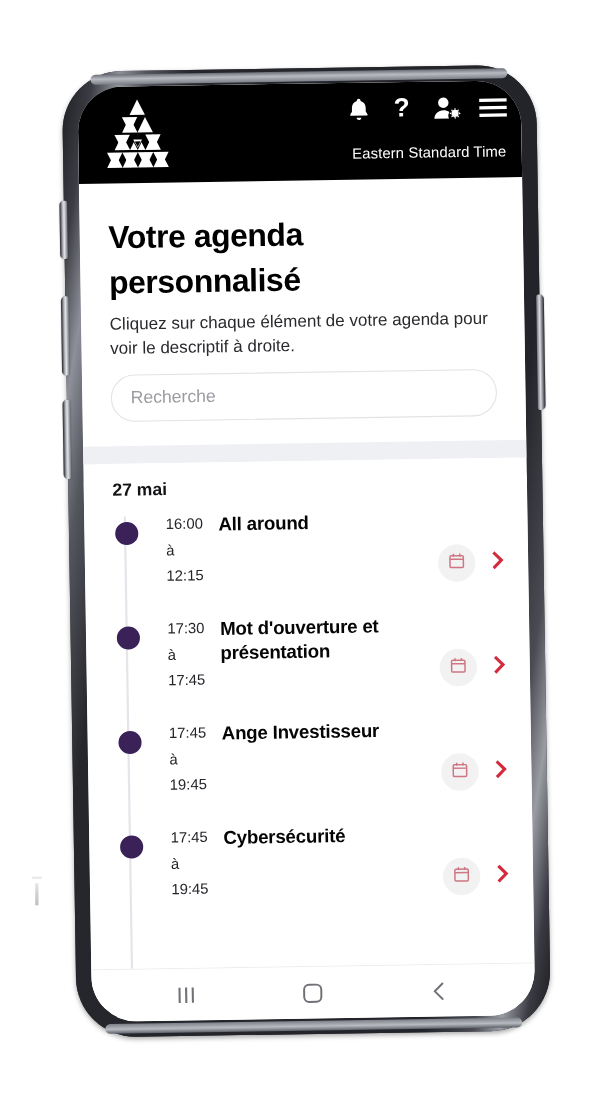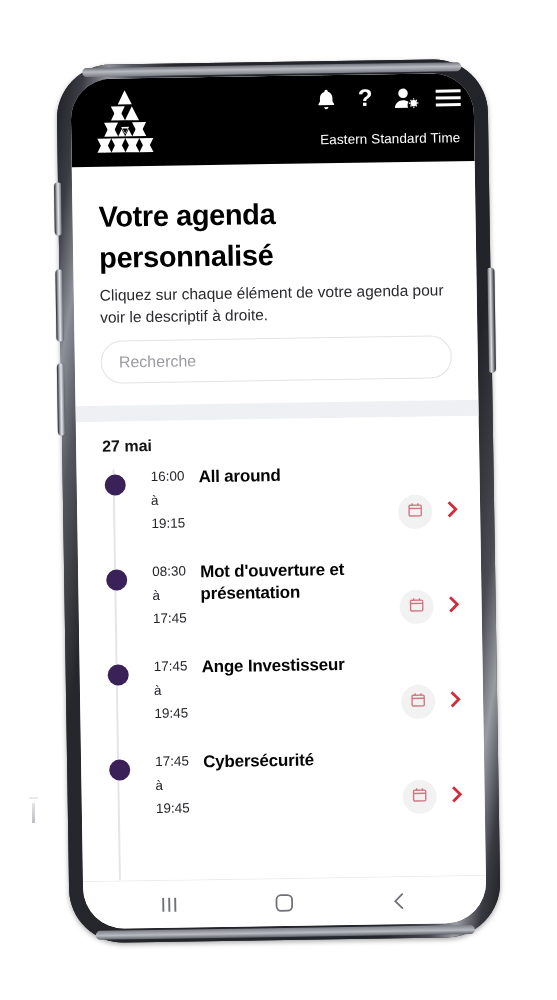--- a/index.html
+++ b/index.html
@@ -386,21 +386,21 @@
         <div class="day-label">27 mai</div>
 
         <div class="timeline">
           <div class="timeline-line"></div>
 
           <div class="agenda-item">
             <div class="dot"></div>
             <div class="times">
               <div>16:00</div>
               <div>à</div>
-              <div>19:15</div>
+              <div>12:15</div>
             </div>
             <div class="item-title">All around</div>
             <div class="item-actions">
               <button class="cal-btn">
                 <span>
                   <svg viewBox="0 0 20 20" width="16" height="16" fill="none" stroke="#cf7683" stroke-width="1.7" aria-hidden="true">
                     <rect x="2.4" y="4.2" width="15.2" height="13.4" rx="1.4"></rect>
                     <line x1="2.4" y1="8.2" x2="17.6" y2="8.2"></line>
                     <line x1="6.4" y1="1.8" x2="6.4" y2="5.2"></line>
                     <line x1="13.6" y1="1.8" x2="13.6" y2="5.2"></line>
@@ -413,21 +413,21 @@
                     <polyline points="4,4 11,11 4,18"></polyline>
                   </svg>
                 </span>
               </button>
             </div>
           </div>
 
           <div class="agenda-item">
             <div class="dot"></div>
             <div class="times">
-              <div>08:30</div>
+              <div>17:30</div>
               <div>à</div>
               <div>17:45</div>
             </div>
             <div class="item-title">Mot d'ouverture et présentation</div>
             <div class="item-actions">
               <button class="cal-btn">
                 <span>
                   <svg viewBox="0 0 20 20" width="16" height="16" fill="none" stroke="#cf7683" stroke-width="1.7" aria-hidden="true">
                     <rect x="2.4" y="4.2" width="15.2" height="13.4" rx="1.4"></rect>
                     <line x1="2.4" y1="8.2" x2="17.6" y2="8.2"></line>

